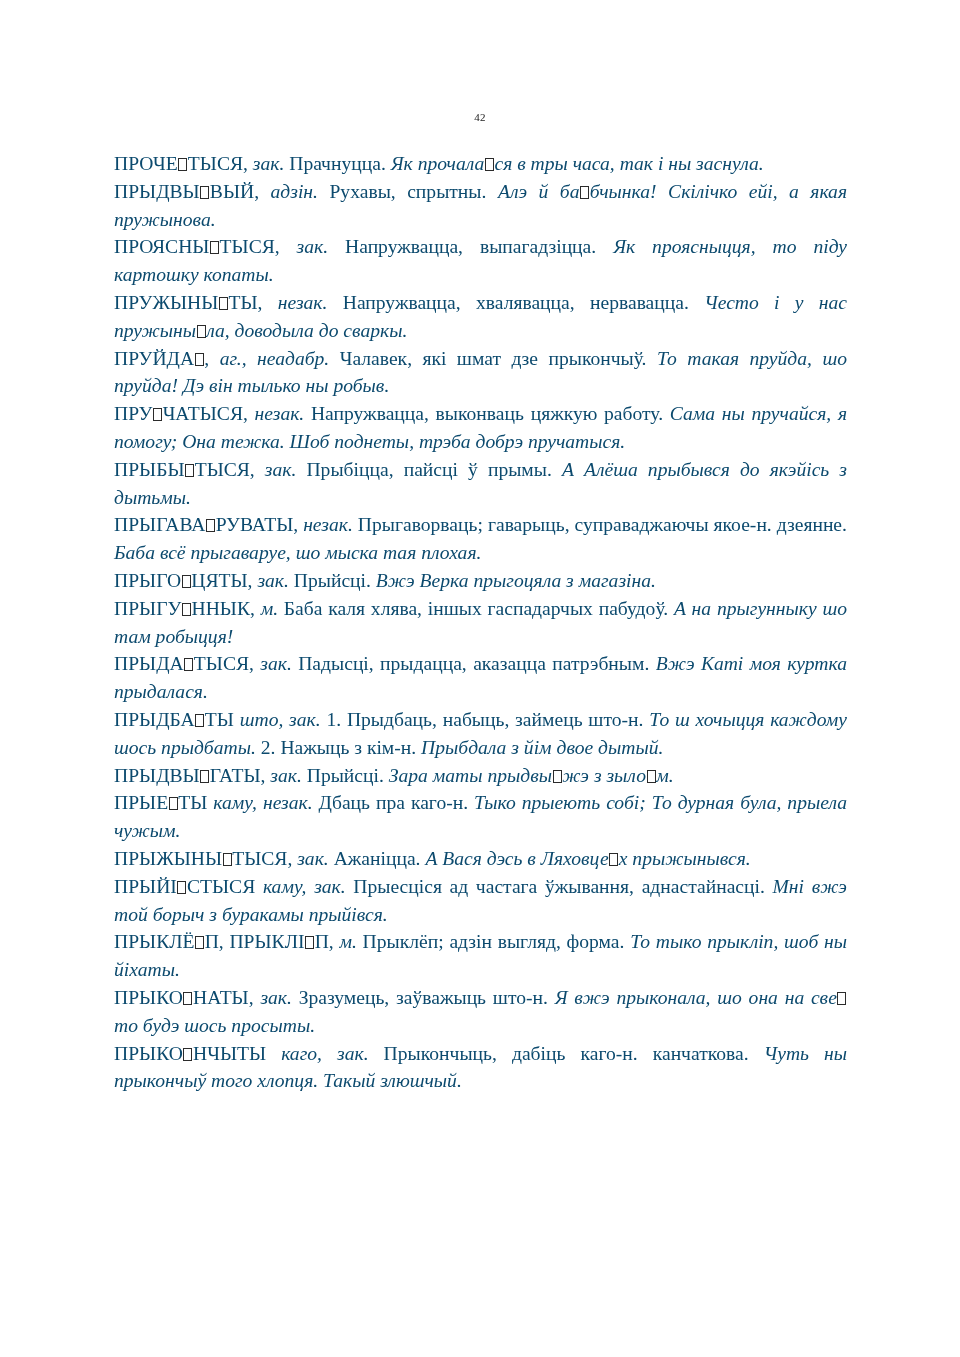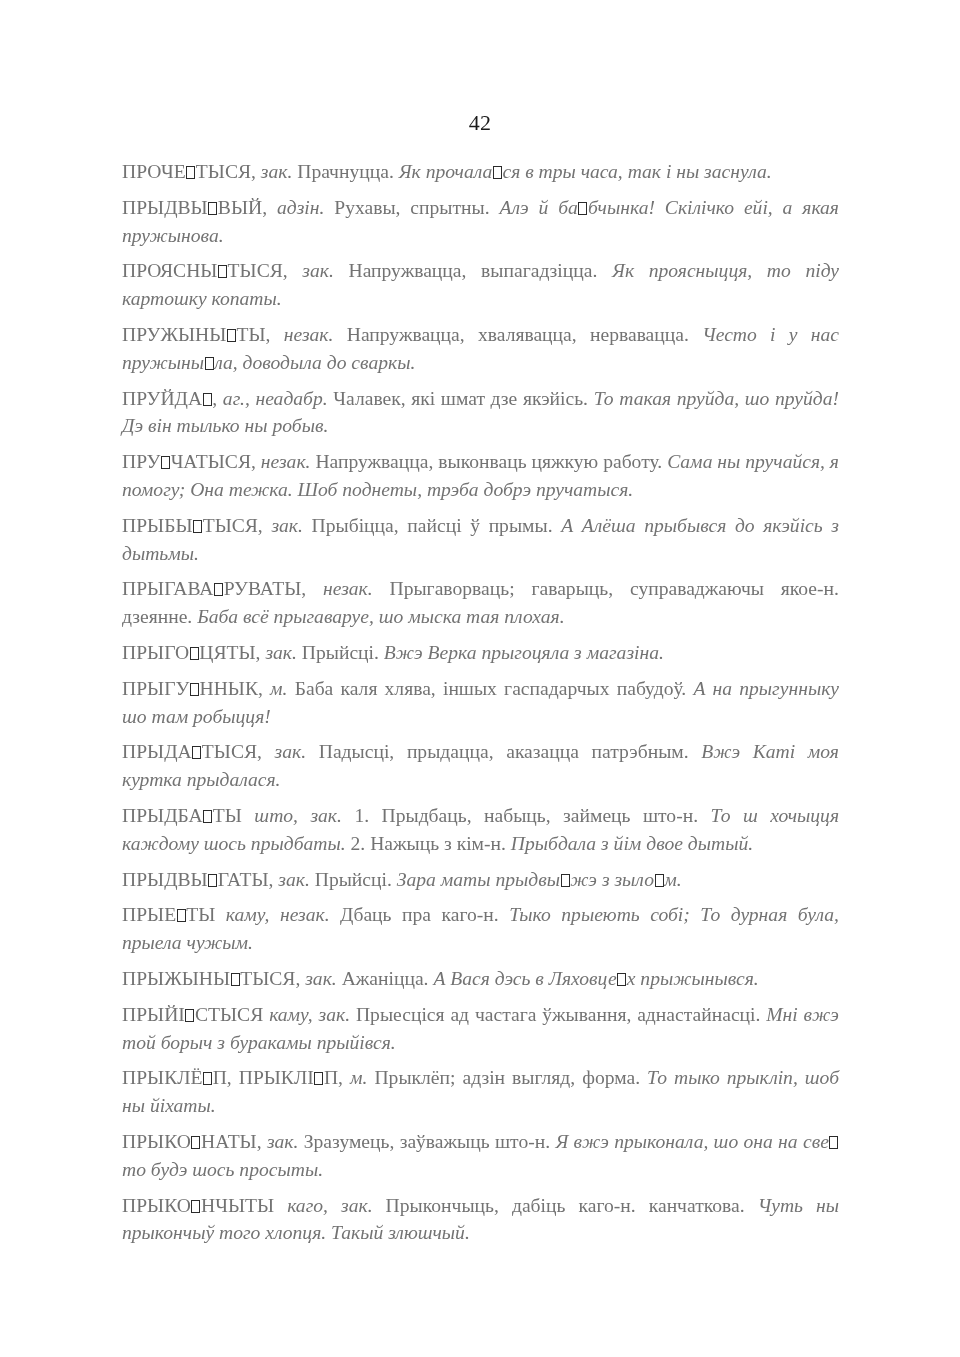--- a/index.html
+++ b/index.html
@@ -24,42 +24,42 @@
     overflow: hidden;
   }
 
   
   .folio {
     position: absolute;
     top: 112px;
     left: 0;
     width: 960px;
     text-align: center;
-    font-size: 22px;
+    font-size: 11px;
     line-height: 1;
     color: #1a1a1a;
     letter-spacing: 0.3px;
   }
 
   
   .textblock {
     position: absolute;
     top: 150px;
     left: 114px;
     width: 733px;
   }
 
   .entry {
-    margin: 8px;
+    margin: 0;
     padding: 0;
     text-align: justify;
     text-justify: inter-word;
     font-size: 19.6px;
     line-height: 27.8px;
-    color: #737373;
+    color: #0c4a6e;
     hyphens: none;
   }
   
   .entry::after {
     content: "";
     display: inline-block;
     width: 100%;
   }
   .entry.lastline-left::after { display: none; }
 
@@ -107,21 +107,21 @@
   <div class="textblock">
 
     <p class="entry lastline-left"><span class="hw">ПРОЧЕ</span><span class="tofu"></span><span class="hw">ТЫСЯ,</span> <span class="gram">зак.</span> <span class="gloss">Прачнуцца.</span> <span class="ex">Як прочала<span class="tofu"></span>ся в тры часа, так і ны заснула.</span></p>
 
     <p class="entry lastline-left"><span class="hw">ПРЫДВЫ</span><span class="tofu"></span><span class="hw">ВЫЙ,</span> <span class="gram">адзін.</span> <span class="gloss">Рухавы, спрытны.</span>  <span class="ex">Алэ й ба<span class="tofu"></span>бчынка! Скілічко ейі, а якая пружынова.</span></p>
 
     <p class="entry lastline-left"><span class="hw">ПРОЯСНЫ</span><span class="tofu"></span><span class="hw">ТЫСЯ,</span> <span class="gram">зак.</span> <span class="gloss">Напружвацца, выпагадзіцца.</span> <span class="ex">Як проясныцця, то піду картошку копаты.</span></p>
 
     <p class="entry lastline-left"><span class="hw">ПРУЖЫНЫ</span><span class="tofu"></span><span class="hw">ТЫ,</span> <span class="gram">незак.</span> <span class="gloss">Напружвацца, хвалявацца, нервавацца.</span> <span class="ex">Често і у нас пружыны<span class="tofu"></span>ла, доводыла до сваркы.</span></p>
 
-    <p class="entry lastline-left"><span class="hw">ПРУЙДА</span><span class="tofu"></span><span class="hw">,</span> <span class="gram">аг., неадабр.</span> <span class="gloss">Чалавек, які шмат дзе якэйісь.</span> <span class="ex">То такая пруйда, шо пруйда! Дэ він тылько ны робыв.</span></p>
+    <p class="entry lastline-left"><span class="hw">ПРУЙДА</span><span class="tofu"></span><span class="hw">,</span> <span class="gram">аг., неадабр.</span> <span class="gloss">Чалавек, які шмат дзе прыкончыў.</span> <span class="ex">То такая пруйда, шо пруйда! Дэ він тылько ны робыв.</span></p>
 
     <p class="entry lastline-left"><span class="hw">ПРУ</span><span class="tofu"></span><span class="hw">ЧАТЫСЯ,</span> <span class="gram">незак.</span> <span class="gloss">Напружвацца, выконваць цяжкую работу.</span> <span class="ex">Сама ны пручайся, я помогу; Она тежка. Шоб поднеты, трэба добрэ пручатыся.</span></p>
 
     <p class="entry lastline-left"><span class="hw">ПРЫБЫ</span><span class="tofu"></span><span class="hw">ТЫСЯ,</span> <span class="gram">зак.</span>  <span class="gloss">Прыбіцца, пайсці ў прымы.</span> <span class="ex">А Алёша прыбывся до якэйісь з дытьмы.</span></p>
 
     <p class="entry lastline-left"><span class="hw">ПРЫГАВА</span><span class="tofu"></span><span class="hw">РУВАТЫ,</span> <span class="gram">незак.</span> <span class="gloss">Прыгаворваць; гаварыць, суправаджаючы якое-н. дзеянне.</span> <span class="ex">Баба всё прыгаваруе, шо мыска тая плохая.</span></p>
 
     <p class="entry lastline-left"><span class="hw">ПРЫГО</span><span class="tofu"></span><span class="hw">ЦЯТЫ,</span> <span class="gram">зак.</span> <span class="gloss">Прыйсці.</span> <span class="ex">Вжэ Верка прыгоцяла з магазіна.</span></p>
 
     <p class="entry lastline-left"><span class="hw">ПРЫГУ</span><span class="tofu"></span><span class="hw">ННЫК,</span> <span class="gram">м.</span> <span class="gloss">Баба каля хлява, іншых гаспадарчых пабудоў.</span> <span class="ex">А на прыгунныку шо там робыцця!</span></p>

